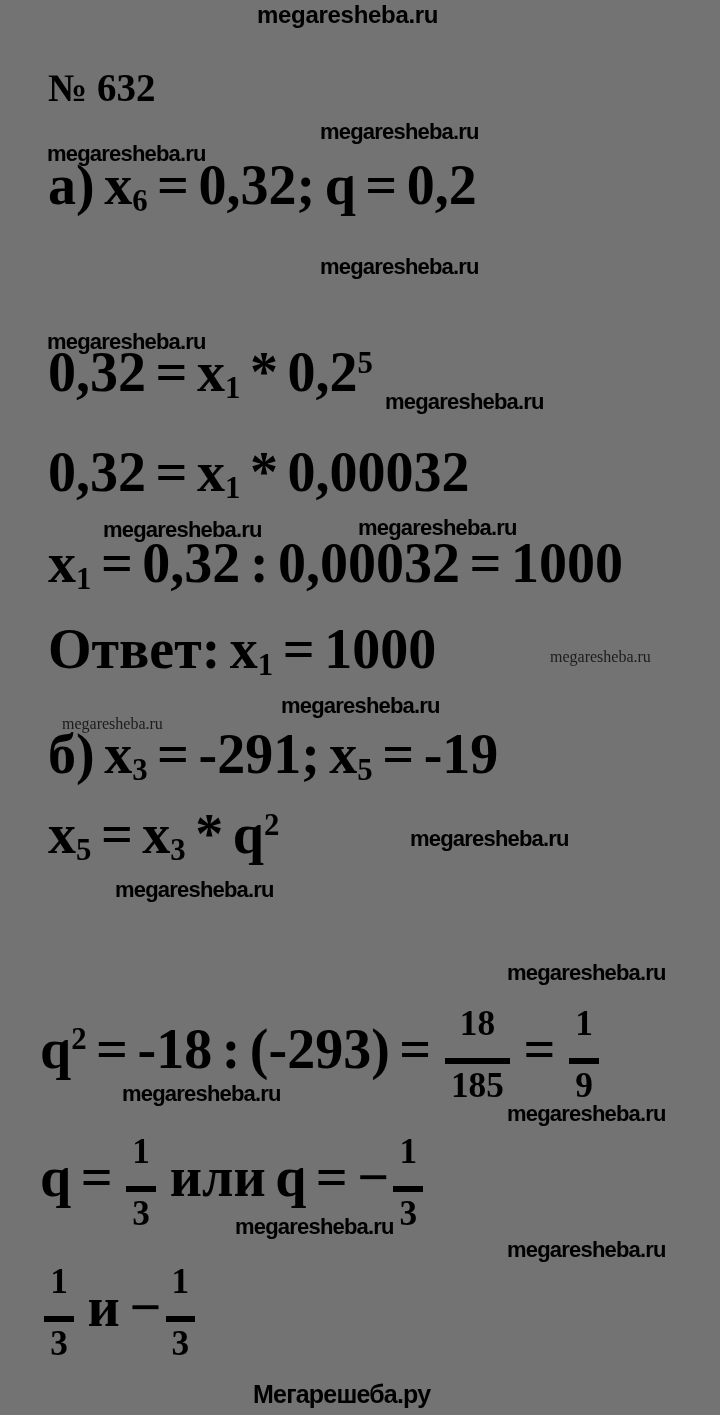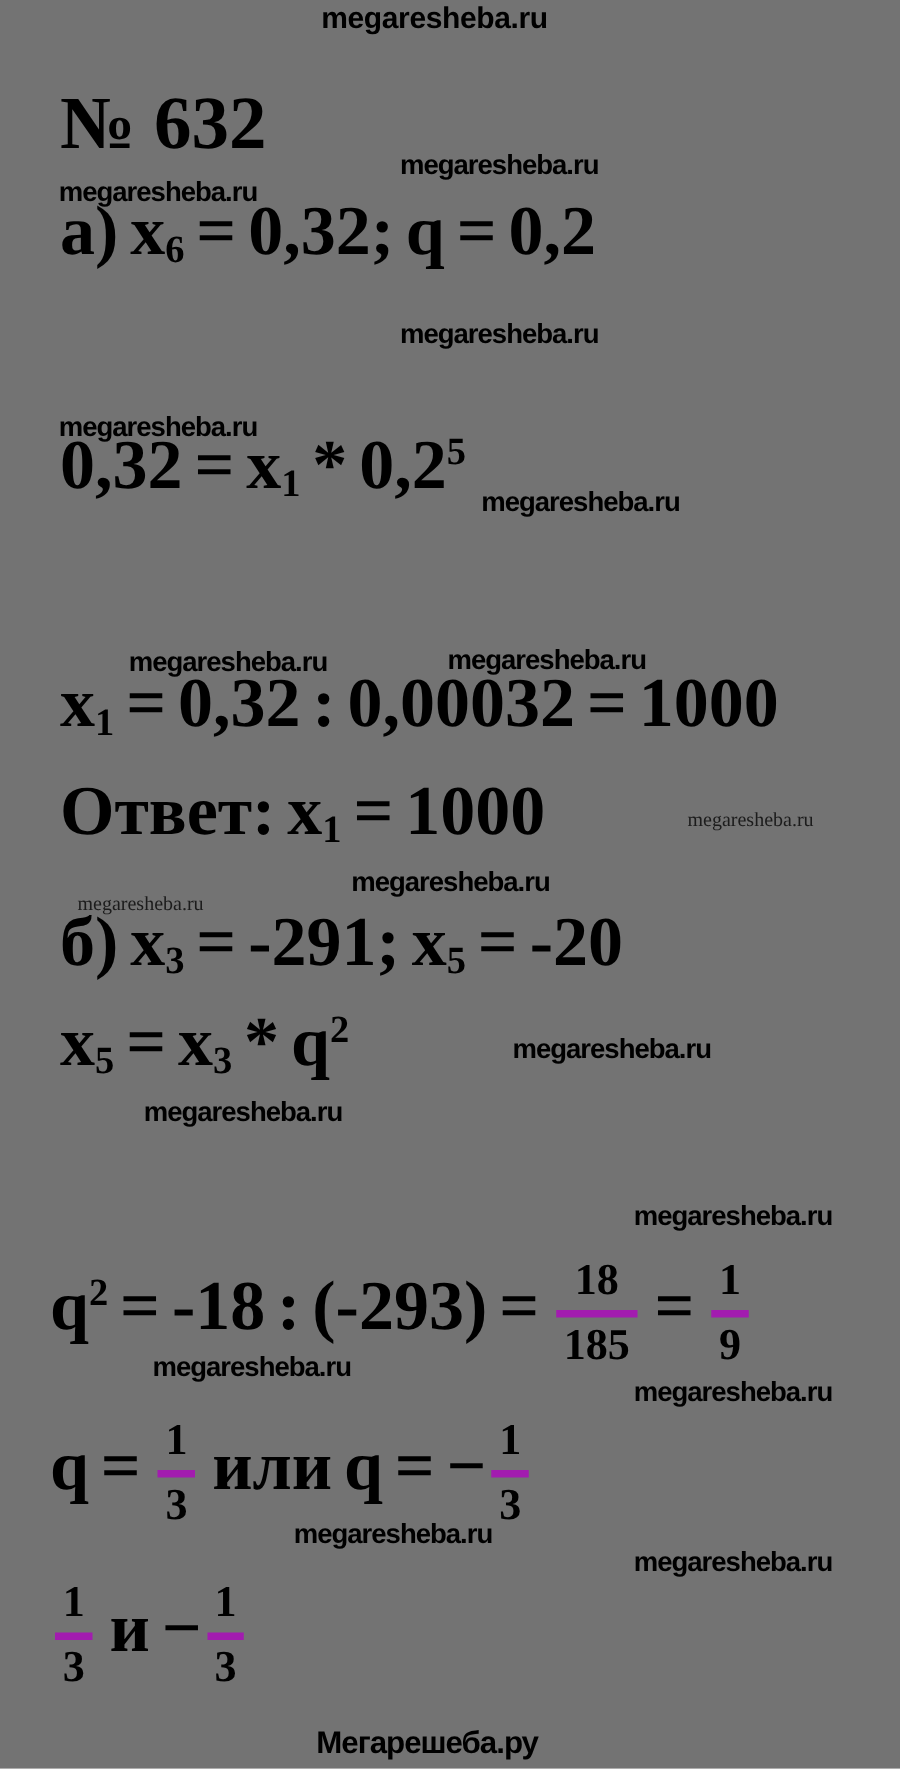--- a/index.html
+++ b/index.html
@@ -9,21 +9,21 @@
     height: 1415px;
     background: #737373;
     overflow: hidden;
     font-family: "Liberation Serif", serif;
     color: #000;
   }
   .title {
     position: absolute;
     font-family: "Liberation Serif", serif;
     font-weight: bold;
-    font-size: 60px;
+    font-size: 39px;
     line-height: 1;
     white-space: pre;
   }
   .eq {
     position: absolute;
     font-family: "Liberation Serif", serif;
     font-size: 56px;
     line-height: 1.15;
     white-space: pre;
     word-spacing: -0.08em;
@@ -34,21 +34,21 @@
   .sb { font-size: 55%; vertical-align: -0.22em; }
   .sp { font-size: 55%; vertical-align: 0.6em; }
   .frac {
     display: inline-block;
     vertical-align: middle;
     text-align: center;
     font-size: 63%;
     line-height: 1.02;
     margin: 0 0.12em;
   }
-  .frac .num { display: block; border-bottom: 6px solid #a21caf; padding: 0 6px 6px; }
+  .frac .num { display: block; border-bottom: 6px solid #000000; padding: 0 6px 16px; }
   .frac .den { display: block; padding: 4px 6px 0; }
   .minus { letter-spacing: 0; }
   .wm {
     position: absolute;
     font-family: "Liberation Sans", sans-serif;
     font-weight: bold;
     color: #000;
     white-space: nowrap;
     line-height: 1;
   }
@@ -88,26 +88,27 @@
   <div class="wm wm-lg" style="left:507px;top:1239px">megaresheba.ru</div>
   <div class="wm wm-footer" style="left:253px;top:1382px">Мегарешеба.ру</div>
 
   <div class="title" style="left:48px;top:68px">№ 632</div>
 
   <div class="eq" style="left:48px;top:153px"><span>а) x</span><span class="sb">6</span><span> = 0,32; q = 0,2</span></div>
 
 
   <div class="eq" style="left:48px;top:340px"><span>0,32 = x</span><span class="sb">1</span><span> * 0,2</span><span class="sp">5</span></div>
 
+  <div class="eq" style="left:48px;top:440px"><span>0,32 = x</span><span class="sb">1</span><span> * 0,00032</span></div>
 
   <div class="eq" style="left:48px;top:531px"><span>x</span><span class="sb">1</span><span> = 0,32 : 0,00032 = 1000</span></div>
 
   <div class="eq" style="left:48px;top:617px"><span>Ответ: x</span><span class="sb">1</span><span> = 1000</span></div>
 
-  <div class="eq" style="left:48px;top:722px"><span>б) x</span><span class="sb">3</span><span> = -291; x</span><span class="sb">5</span><span> = -20</span></div>
+  <div class="eq" style="left:48px;top:722px"><span>б) x</span><span class="sb">3</span><span> = -291; x</span><span class="sb">5</span><span> = -19</span></div>
 
   <div class="eq" style="left:48px;top:802px"><span>x</span><span class="sb">5</span><span> = x</span><span class="sb">3</span><span> * q</span><span class="sp">2</span></div>
 
 
   <div class="eq" style="left:40px;top:1006px"><span>q</span><span class="sp">2</span><span> = -18 : (-293) = </span><span class="frac"><span class="num">18</span><span class="den">185</span></span><span> = </span><span class="frac"><span class="num">1</span><span class="den">9</span></span></div>
 
   <div class="eq" style="left:40px;top:1134px"><span>q = </span><span class="frac"><span class="num">1</span><span class="den">3</span></span><span> или q = </span><span class="minus">−</span><span class="frac"><span class="num">1</span><span class="den">3</span></span></div>
 
   <div class="eq" style="left:40px;top:1264px"><span class="frac"><span class="num">1</span><span class="den">3</span></span><span> и </span><span class="minus">−</span><span class="frac"><span class="num">1</span><span class="den">3</span></span></div>
 

